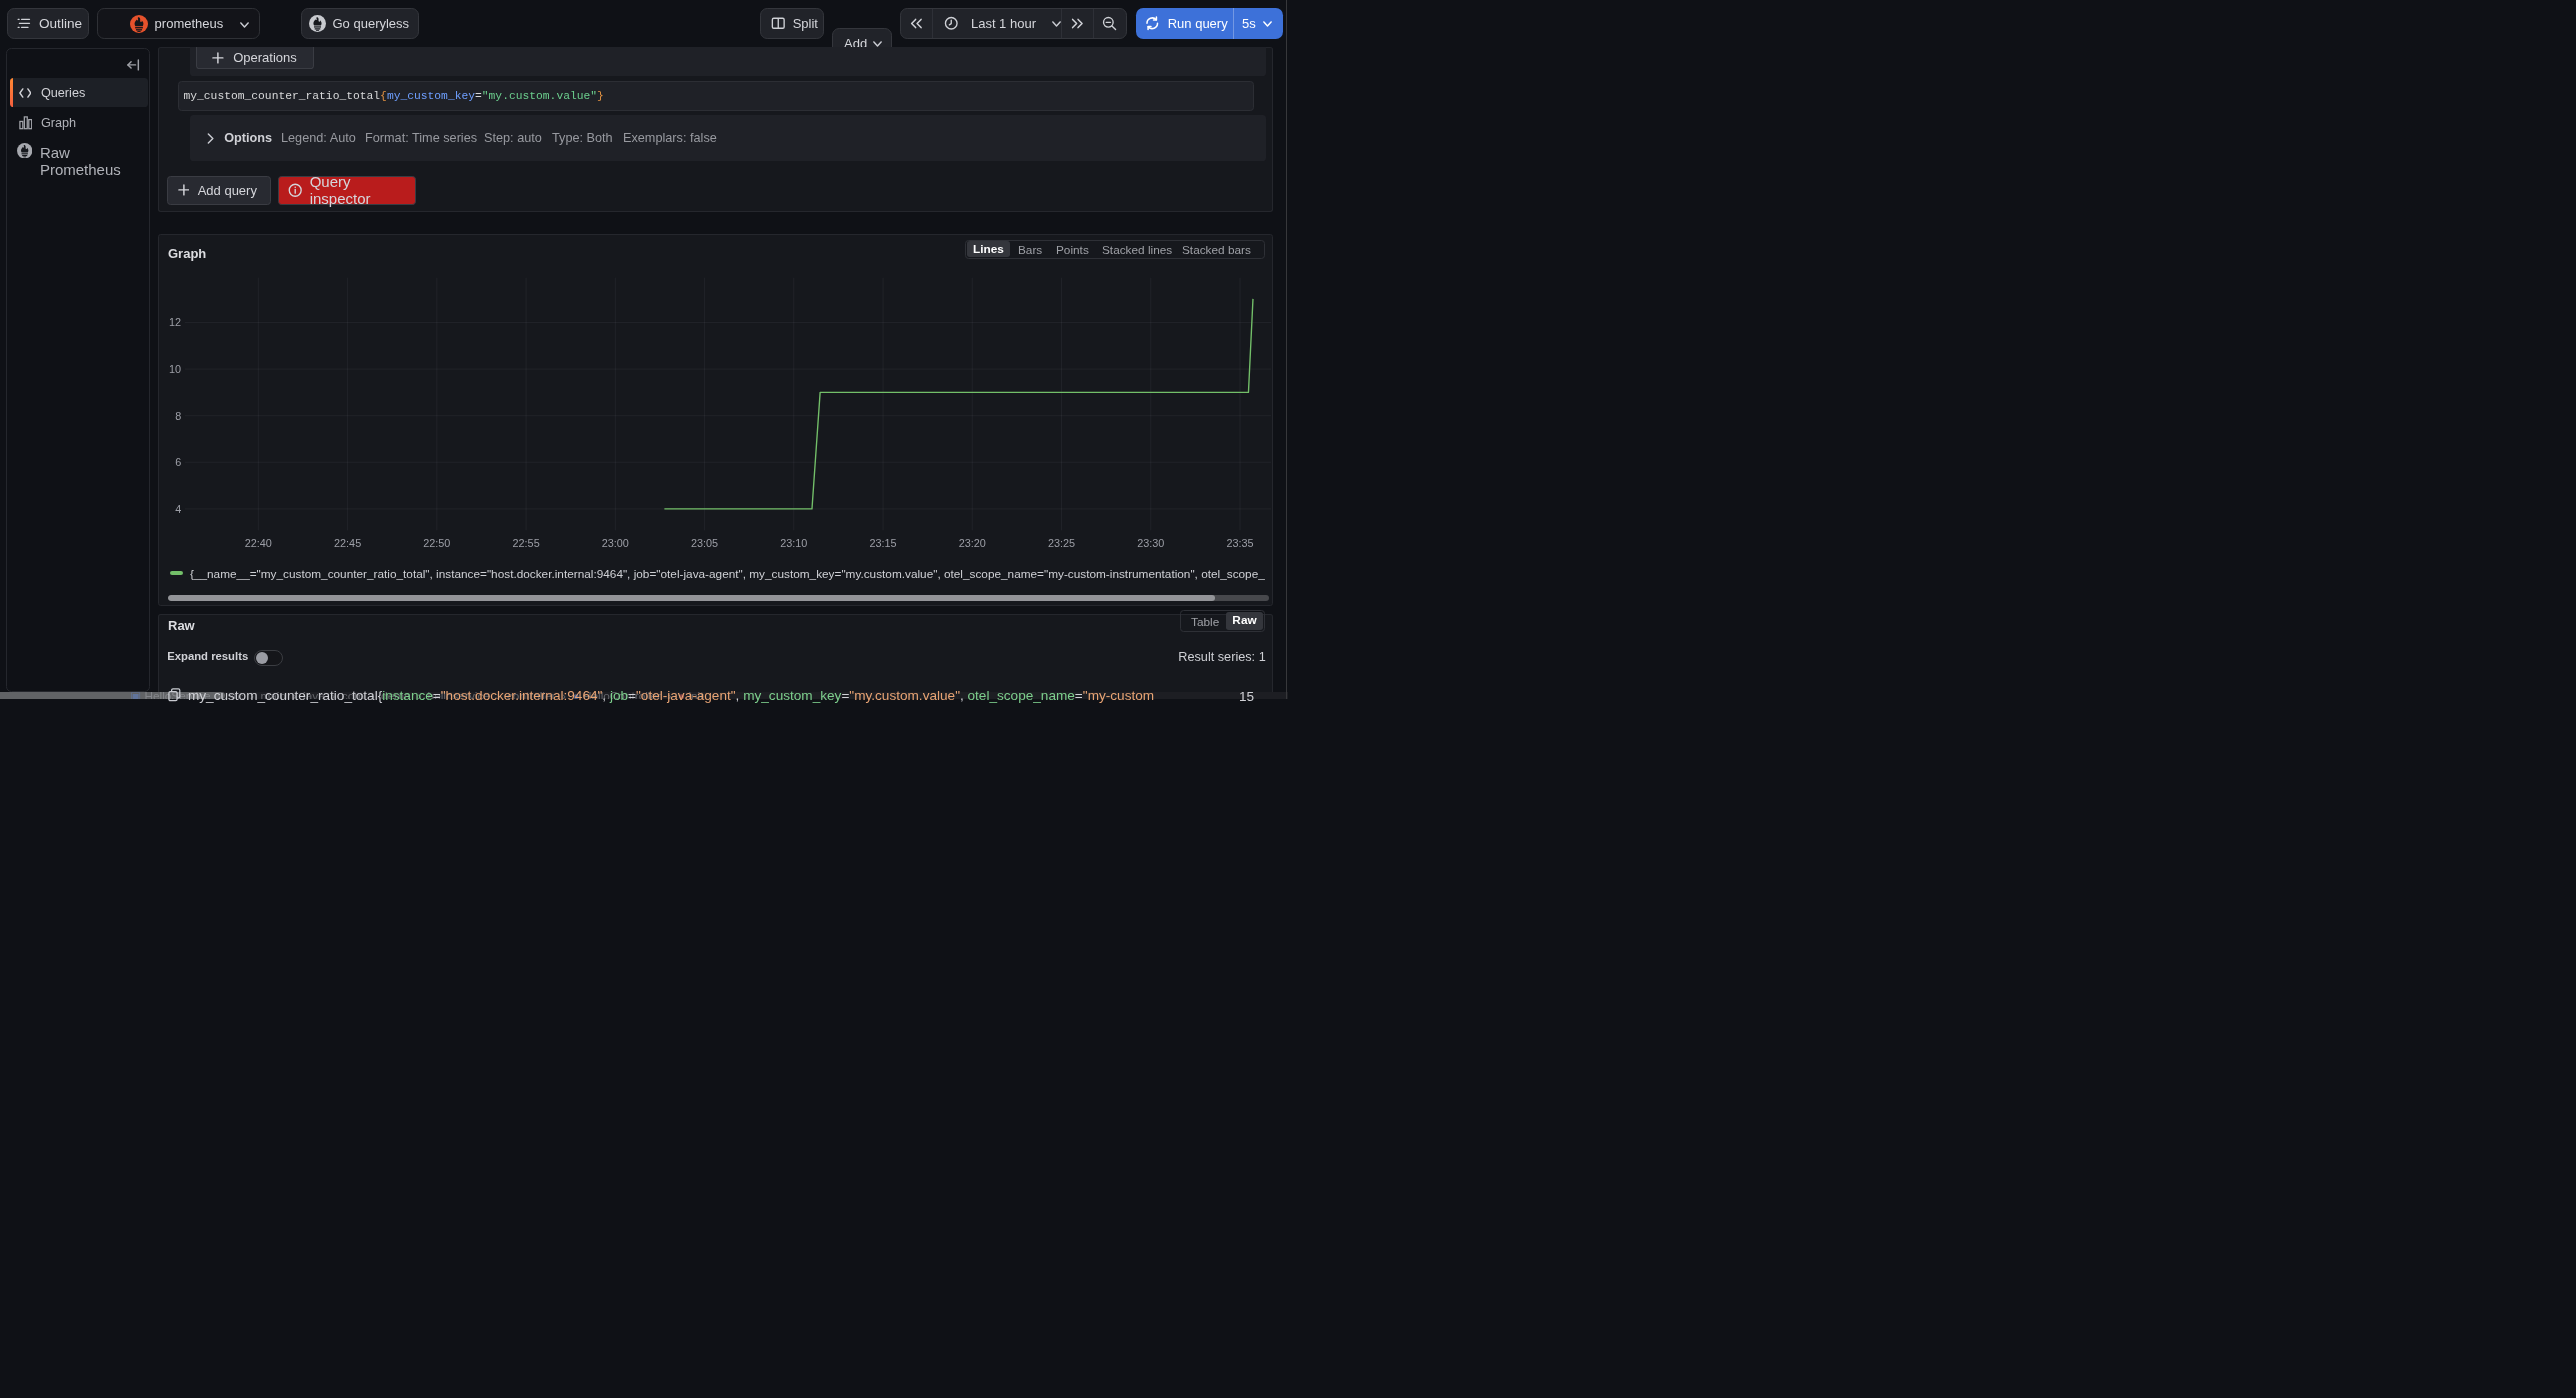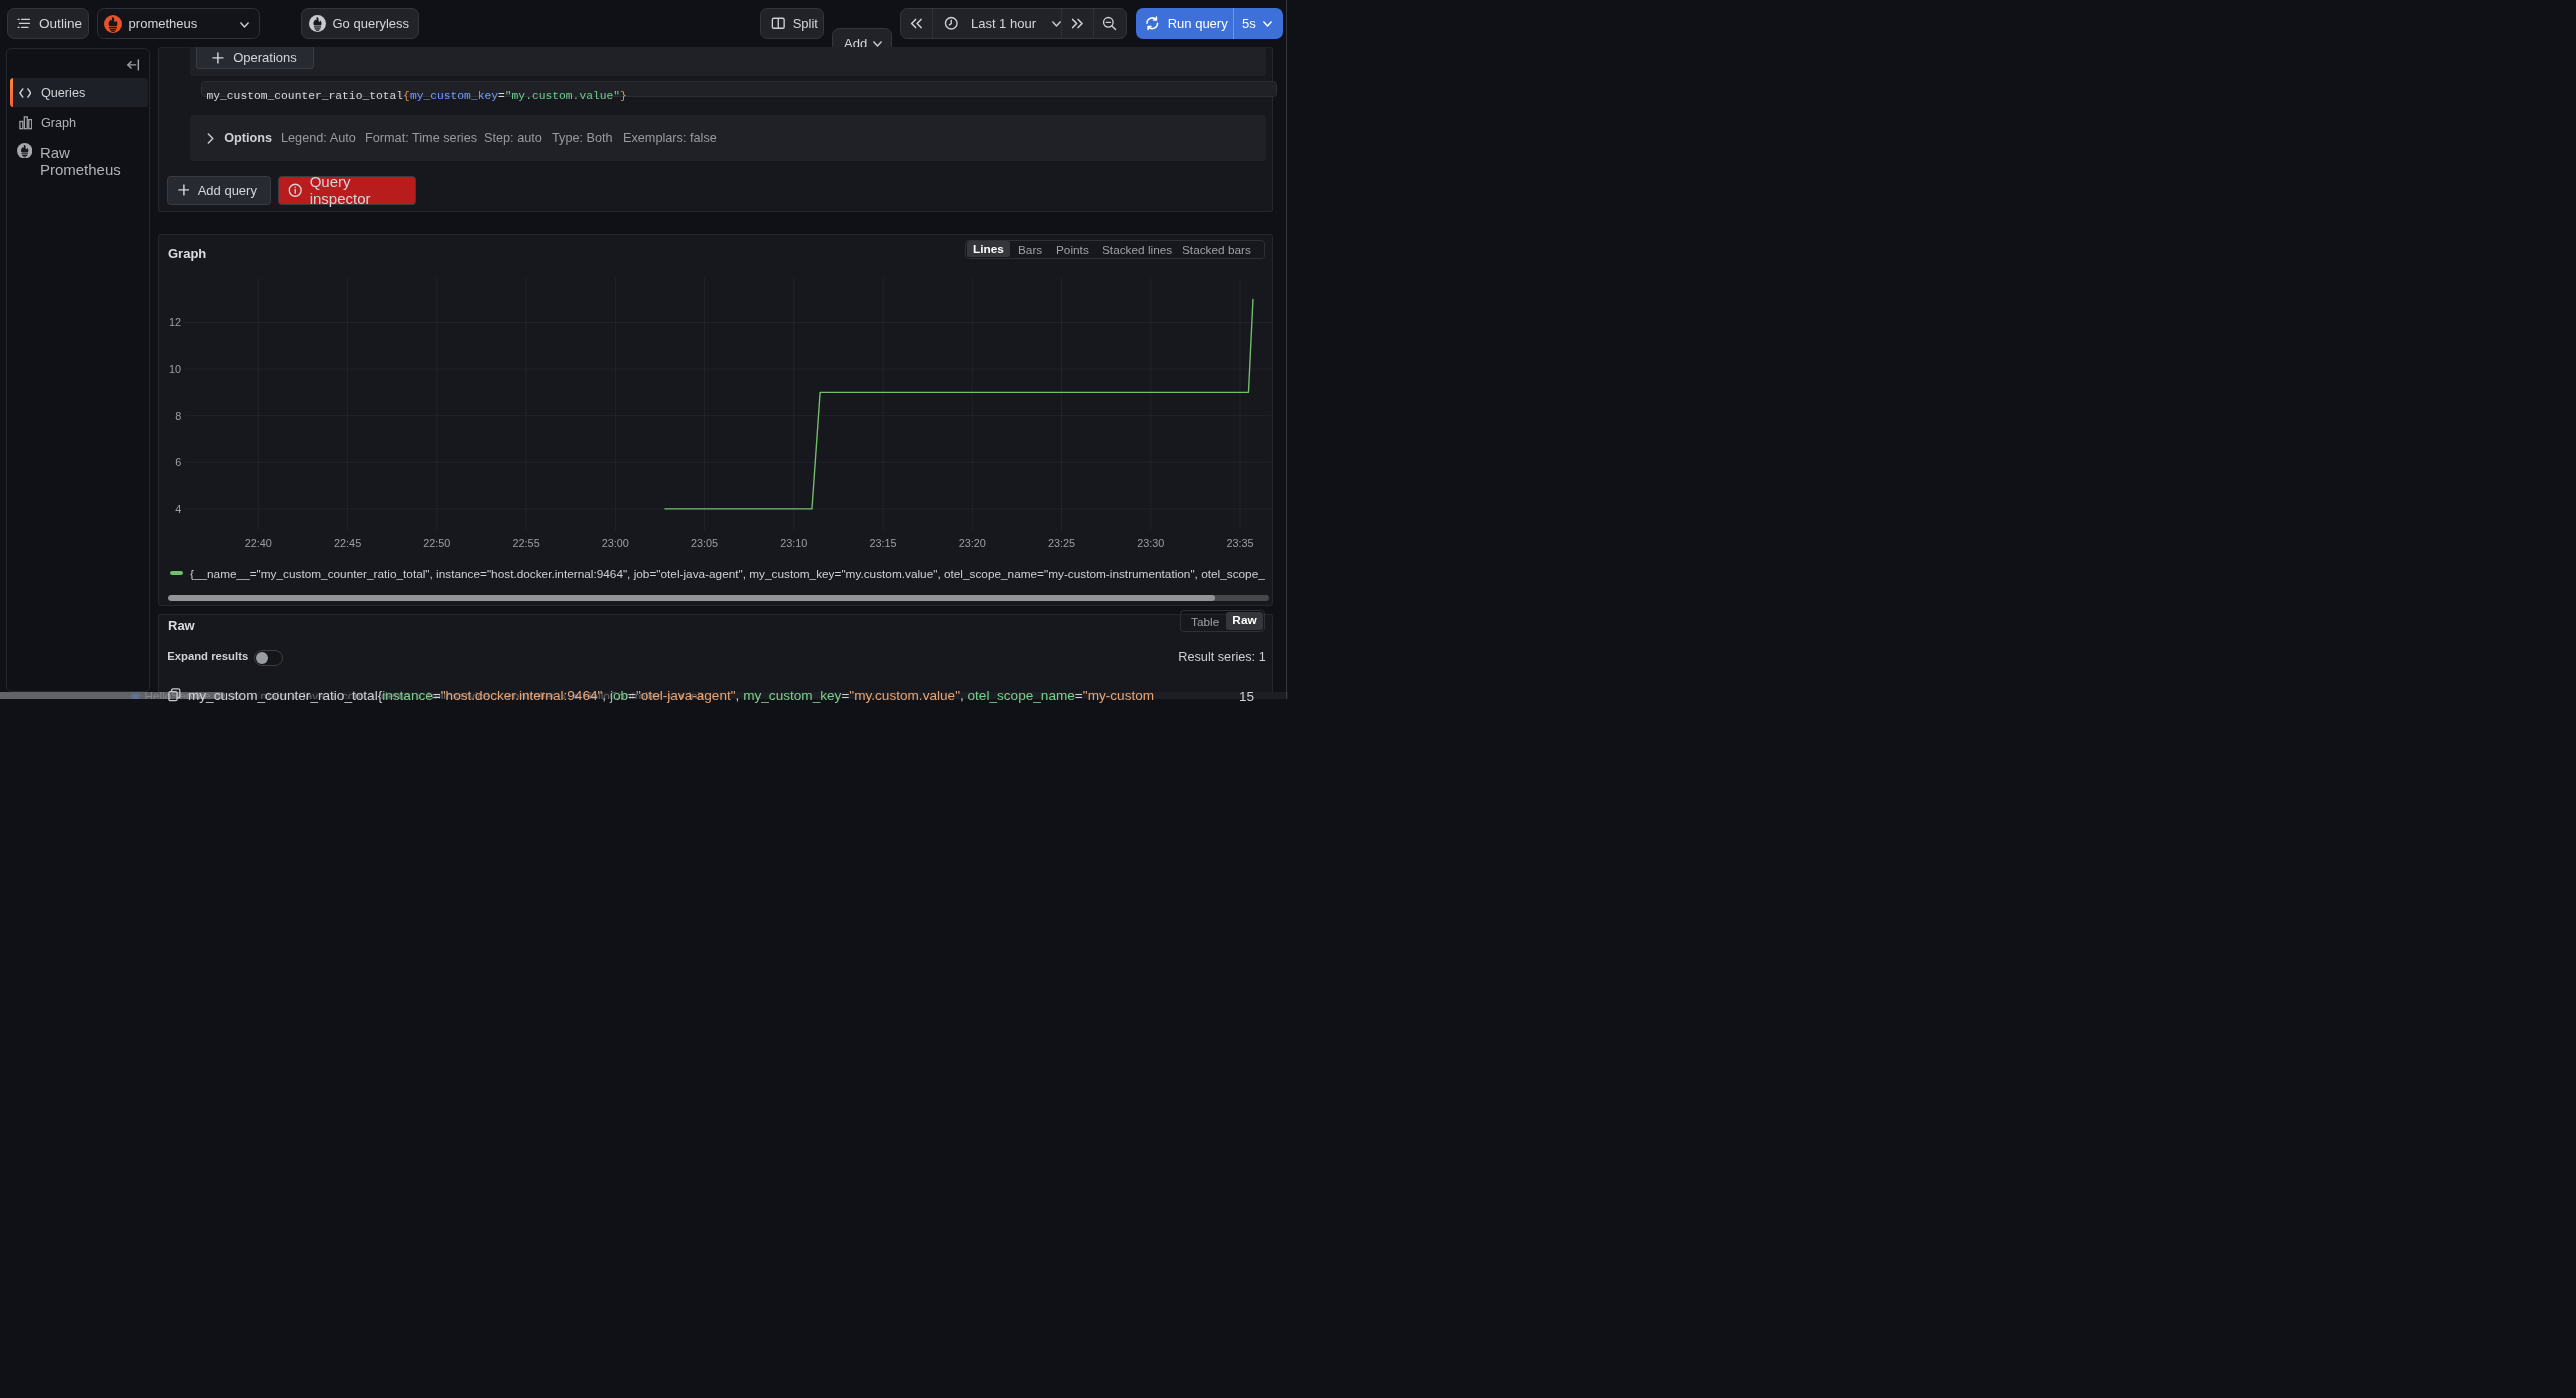--- a/index.html
+++ b/index.html
@@ -22,21 +22,21 @@
       <line x1="1.2" y1="2.6" x2="2.4" y2="2.6"></line>
         <line x1="5" y1="2.6" x2="13.8" y2="2.6"></line>
       <line x1="2.6" y1="7" x2="13.8" y2="7"></line>
       <line x1="1.2" y1="11.4" x2="2.4" y2="11.4"></line>
         <line x1="5" y1="11.4" x2="12.2" y2="11.4"></line>
     </g>
   </svg>
   <span style="margin-left:8.2px; font-size:13.6px;">Outline</span>
 </div>
 
-<div class="btn" style="left:97px; width:163px; background:#131419; border-color:#2f3136;">
+<div class="btn" style="left:97px; width:163px; background:#131419; border-color:#2f3136;padding-left:26px;">
   <span style="margin-left:6.3px;">
       <svg width="18" height="18" viewBox="0 0 20 20">
     <circle cx="10" cy="10" r="10" fill="#e6522c"></circle>
     <path fill="#16171b" d="M10 2.4c1.7 1.2 1.4 2.8 1.3 3.8-.1 1.2.6 1.9 1.3 1.6.5-.2.6-1 .4-1.6 1.2.9 1.9 2.3 1.9 3.6 0 .9-.3 1.9-.8 2.6H5.9c-.5-.7-.8-1.7-.8-2.6 0-1.1.5-2.4 1.2-3.1.5-.5.8-1.1.9-1.9.1.6.5 1.2 1 1.2.8 0 1-.9.6-1.7-.3-.7-.3-1.2.2-1.9z"></path>
     <rect x="5.7" y="13.4" width="8.6" height="1.5" fill="#16171b"></rect>
     <rect x="6.6" y="15.7" width="6.8" height="1.5" fill="#16171b"></rect>
     <rect x="8.2" y="17.5" width="3.6" height="1.3" fill="#16171b"></rect>
   </svg>
     </span>
   <span style="margin-left:6.3px;">prometheus</span>
@@ -182,21 +182,21 @@
   <div style="position:absolute; left:37px; top:-0.9px; width:118px; height:22px; background:#282a31; border:0.9px solid #3a3c43; border-top:none; border-radius:0 0 3.6px 3.6px; display:flex; align-items:center; color:#d5d6db; font-size:13px; font-weight:500;">
     <svg width="11.8" height="11.8" viewBox="0 0 13 13" style="margin-left:15.4px;">
         <g stroke="#d5d6db" stroke-width="1.6" stroke-linecap="round">
           <line x1="6.5" y1="1" x2="6.5" y2="12"></line>
           <line x1="1" y1="6.5" x2="12" y2="6.5"></line>
         </g>
       </svg>
     <span style="margin-left:9px;">Operations</span>
   </div>
 
-  <div class="ibox" style="left:42px; top:33px; width:1076px; height:16px; border:0.9px solid #2c2e34;">
+  <div class="ibox" style="left:19px; top:33px; width:1076px; height:30px; border:0.9px solid #2c2e34;">
     <div style="position:absolute; left:4.5px; top:8.2px; font-family:'Liberation Mono',monospace; font-size:11.3px; color:#d8d9da; white-space:pre;">my_custom_counter_ratio_total<span style="color:#e09142;">{</span><span style="color:#6e9fff;">my_custom_key</span>=<span style="color:#6ccf8e;">"my.custom.value"</span><span style="color:#e09142;">}</span></div>
   </div>
 
   <div class="ibox" style="left:31px; top:67px; width:1076px; height:46px;">
     <div style="position:absolute; left:0; top:0; width:100%; height:100%; display:flex; align-items:center; font-size:12.7px; color:#989aa0;">
       <svg width="7.2" height="11" viewBox="0 0 8 12" style="margin-left:17px;">
           <polyline points="1.5,1 6.5,6 1.5,11" fill="none" stroke="#c9cbd1" stroke-width="1.6" stroke-linecap="round" stroke-linejoin="round"></polyline>
         </svg>
       <span style="margin-left:10px; color:#d0d1d6; font-weight:700;">Options</span>
       <span style="position:absolute; left:91px;">Legend: Auto</span>

